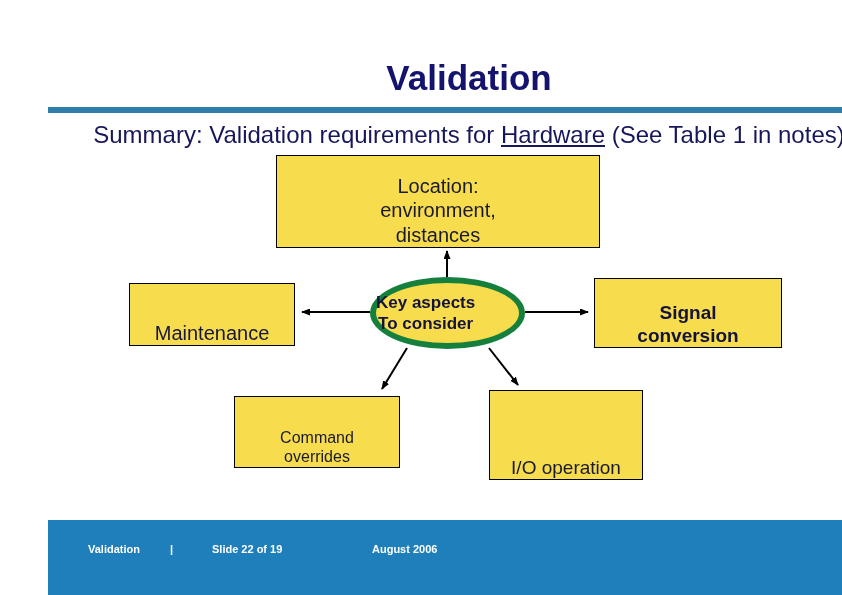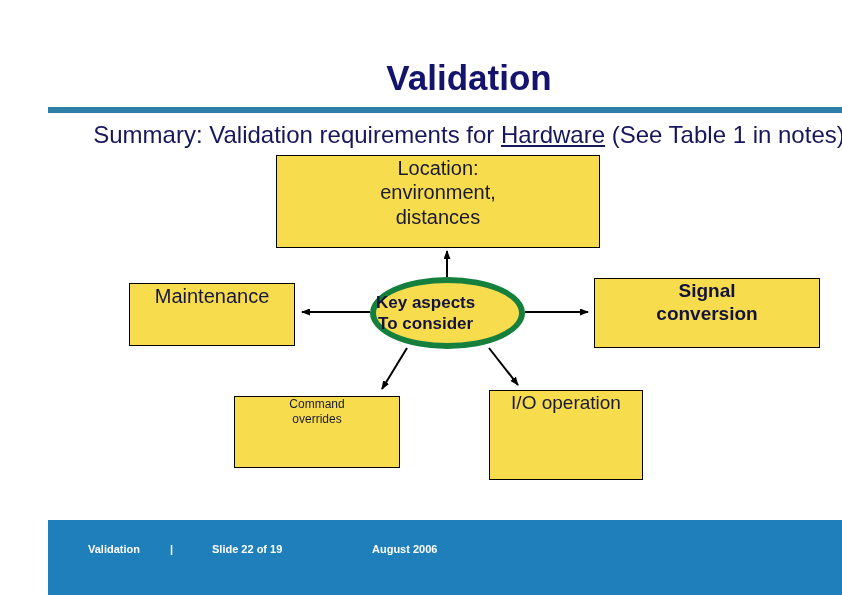--- a/index.html
+++ b/index.html
@@ -71,21 +71,21 @@
     height: 520px;
   }
 
   
   .node {
     position: absolute;
     background: #F7DC4E;
     border: 1px solid #000000;
     box-sizing: border-box;
     display: flex;
-    align-items: flex-start;
+    align-items: flex-end;
     justify-content: center;
     text-align: center;
     color: #000000;
     line-height: 1.22;
   }
   .node-location {
     left: 228px;
     top: 155px;
     width: 324px;
     height: 93px;
@@ -98,32 +98,32 @@
     top: 283px;
     width: 166px;
     height: 63px;
     font-size: 20px;
     font-weight: normal;
     color: #17173a;
   }
   .node-signal {
     left: 546px;
     top: 278px;
-    width: 226px;
+    width: 188px;
     height: 70px;
     font-size: 19px;
     font-weight: bold;
     color: #13133c;
   }
   .node-command {
     left: 186px;
     top: 396px;
     width: 166px;
     height: 72px;
-    font-size: 12px;
+    font-size: 16px;
     font-weight: normal;
     color: #1a1a2e;
   }
   .node-io {
     left: 441px;
     top: 390px;
     width: 154px;
     height: 90px;
     font-size: 19px;
     font-weight: normal;

